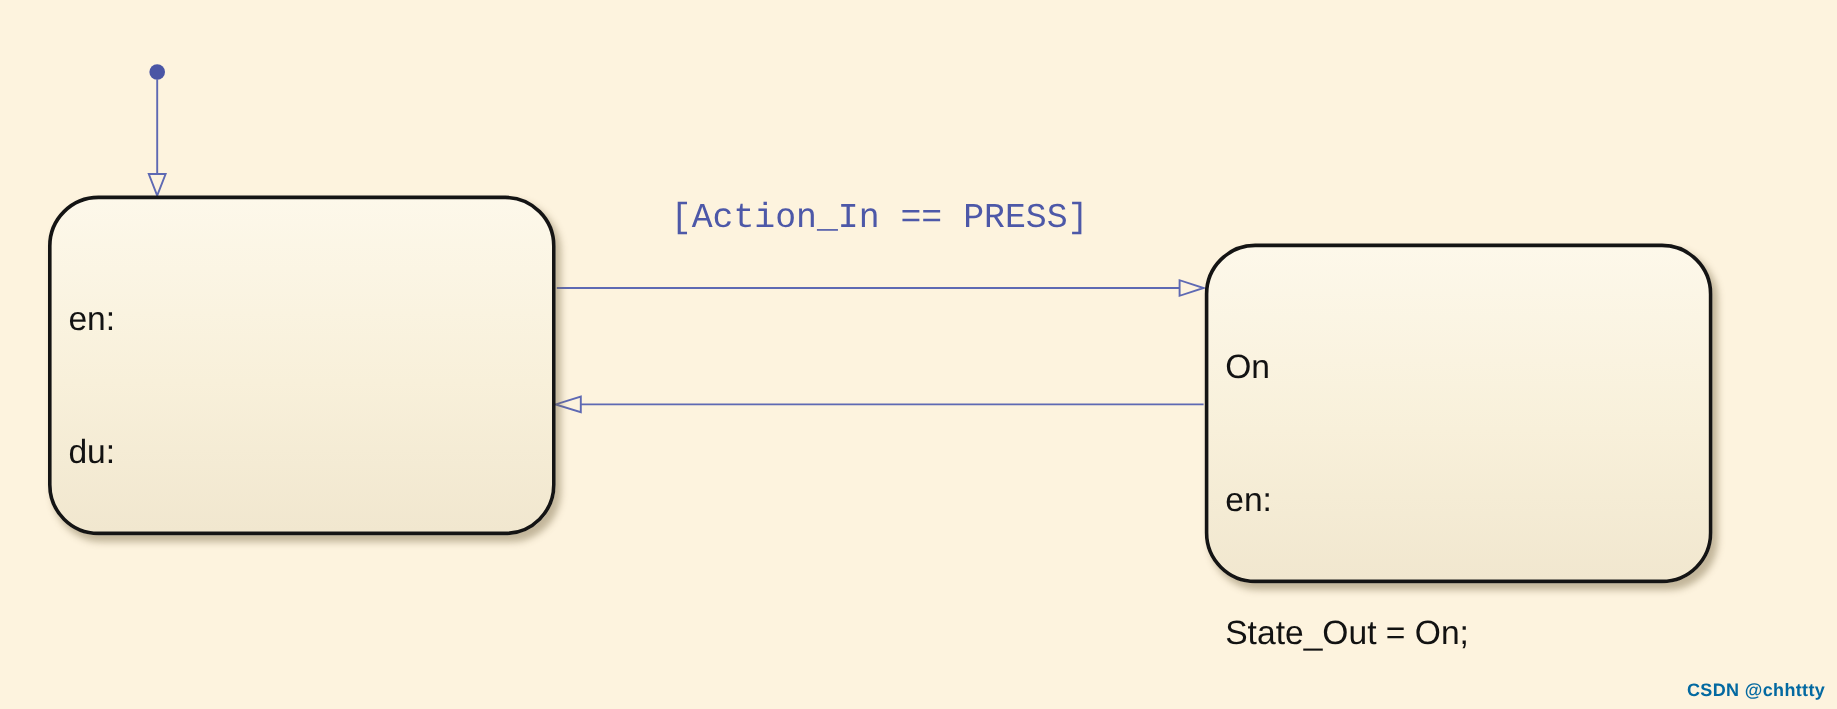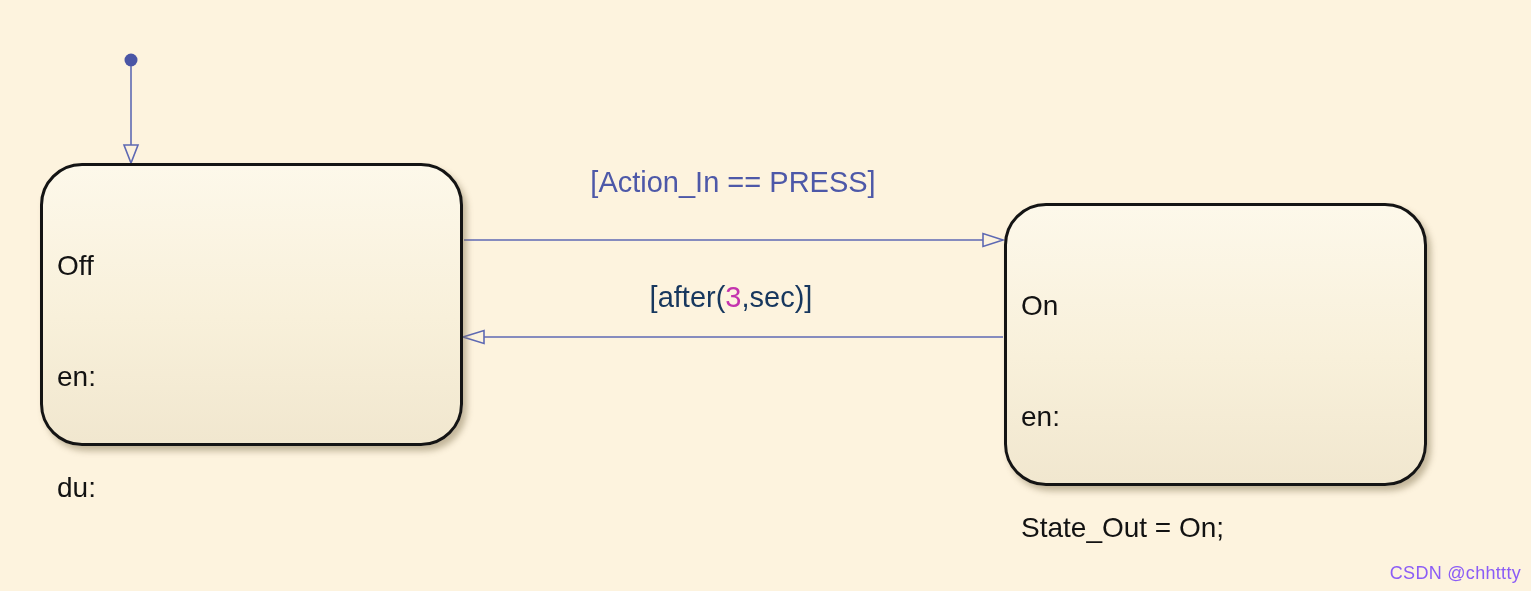--- a/index.html
+++ b/index.html
@@ -52,40 +52,42 @@
     line-height: 37px;
     white-space: pre;
   }
 
   .trans-label {
     position: absolute;
     transform: translateX(-50%);
     font-size: 29px;
     line-height: 32px;
     white-space: pre;
+    font-family: Liberation Mono, monospace;
   }
   .label-guard {
     left: 733px;
     top: 166px;
     color: #4d58a8;
   }
   .label-after {
     left: 731px;
     top: 281px;
     color: #17375e;
   }
   .label-after .num { color: #c433ae; }
 
   .watermark {
     position: absolute;
     right: 10px;
     bottom: 7px;
-    font-size: 18px;
-    color: #8b5cf6;
+    font-size: 15px;
+    color: #0369a1;
     letter-spacing: 0.3px;
+    font-weight: bold;
   }
 </style>
 </head>
 <body>
 
 <div class="canvas">
 
   <svg class="wires" viewBox="0 0 1531 591" xmlns="http://www.w3.org/2000/svg">
 
     <g>
@@ -100,35 +102,33 @@
     </g>
 
     <g>
       <line x1="1003" y1="337" x2="484" y2="337" stroke="#5e69b3" stroke-width="1.6"></line>
       <polygon points="484,330.5 484,343.5 463,337" fill="#fdf3de" stroke="#5e69b3" stroke-width="1.6"></polygon>
     </g>
   </svg>
 
   <div class="state state-off">
     <div class="state-text">
-      <div>Off</div>
       <div>en:</div>
       <div>du:</div>
       
     </div>
   </div>
 
   <div class="state state-on">
     <div class="state-text">
       <div>On</div>
       <div>en:</div>
       <div>State_Out = On;</div>
       <div>du:</div>
       
     </div>
   </div>
 
   <div class="trans-label label-guard">[Action_In == PRESS]</div>
 
-  <div class="trans-label label-after"><span>[after(</span><span class="num">3</span><span>,sec)]</span></div>
 
   <div class="watermark">CSDN @chhttty</div>
 </div>
 
 </body></html>

